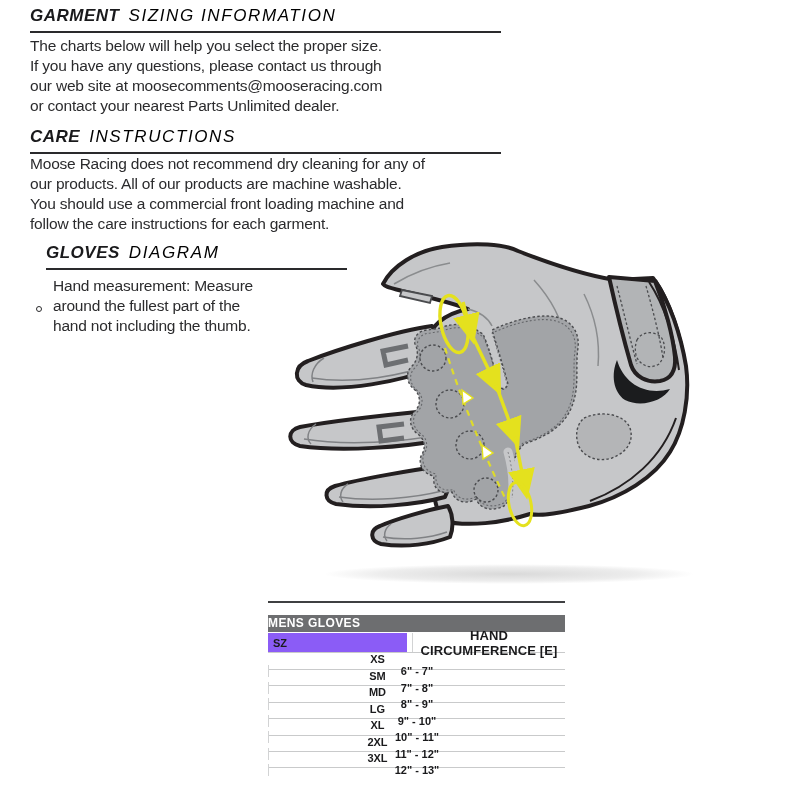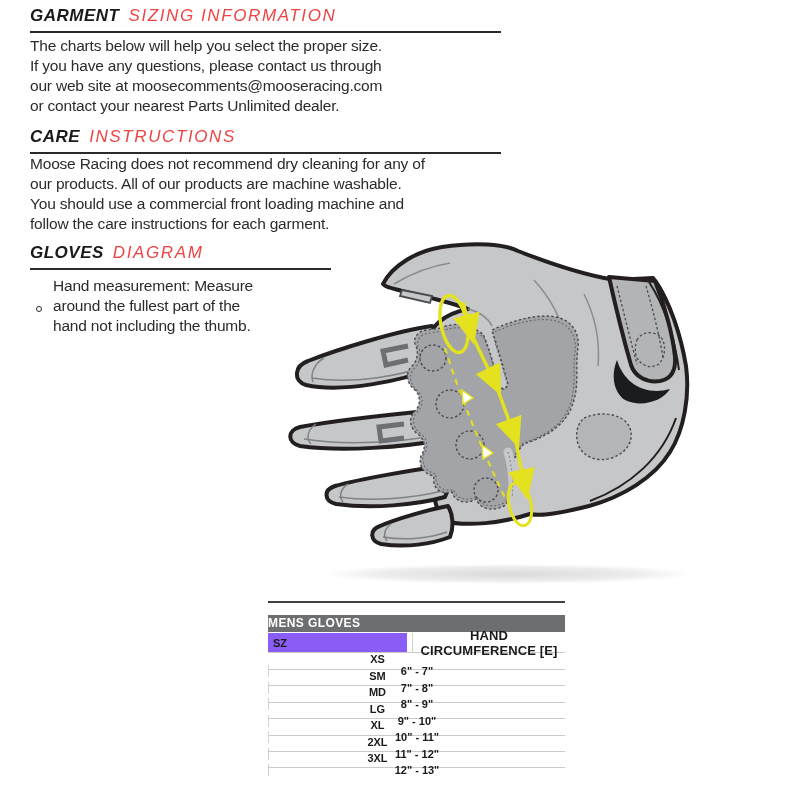--- a/index.html
+++ b/index.html
@@ -8,24 +8,24 @@
     position:relative; width:786px; height:785px; background:#ffffff;
     font-family:"Liberation Sans", sans-serif; color:#2c2c2e; overflow:hidden;
   }
   
   .sec-head {
     position:absolute; left:30px; font-style:italic; font-size:17px;
     color:#1a1a1c; border-bottom:2px solid #2a2a2c; padding-bottom:5px;
     white-space:nowrap;
   }
   .sec-head .bold { font-weight:900; letter-spacing:0.5px; margin-right:9px; }
-  .sec-head .rest { font-weight:400; letter-spacing:1.6px; color:#ef4444; }
+  .sec-head .rest { font-weight:400; letter-spacing:1.6px; color:#000000; }
   .head-garment { top:6px;  width:471px; }
   .head-care    { top:127px; width:471px; }
-  .head-gloves  { top:243px; width:301px; }
+  .head-gloves  { top:243px; width:301px;margin-left:16px; }
   
   .para { position:absolute; left:30px; width:480px; font-size:15.5px;
           line-height:20px; color:#2b2b2d; letter-spacing:-0.2px; }
   .para-garment { top:36px; }
   .para-care    { top:154px; }
   .bullet-block { position:absolute; left:36px; top:276px; width:300px;
                   display:flex;align-items:center; }
   .bullet-dot { width:6px; height:6px; border:1.6px solid #2b2b2d;
                 border-radius:50%; margin:5px 11px 0 0; flex:0 0 auto; }
   .bullet-lines { font-size:15.5px; line-height:20px; color:#2b2b2d;

